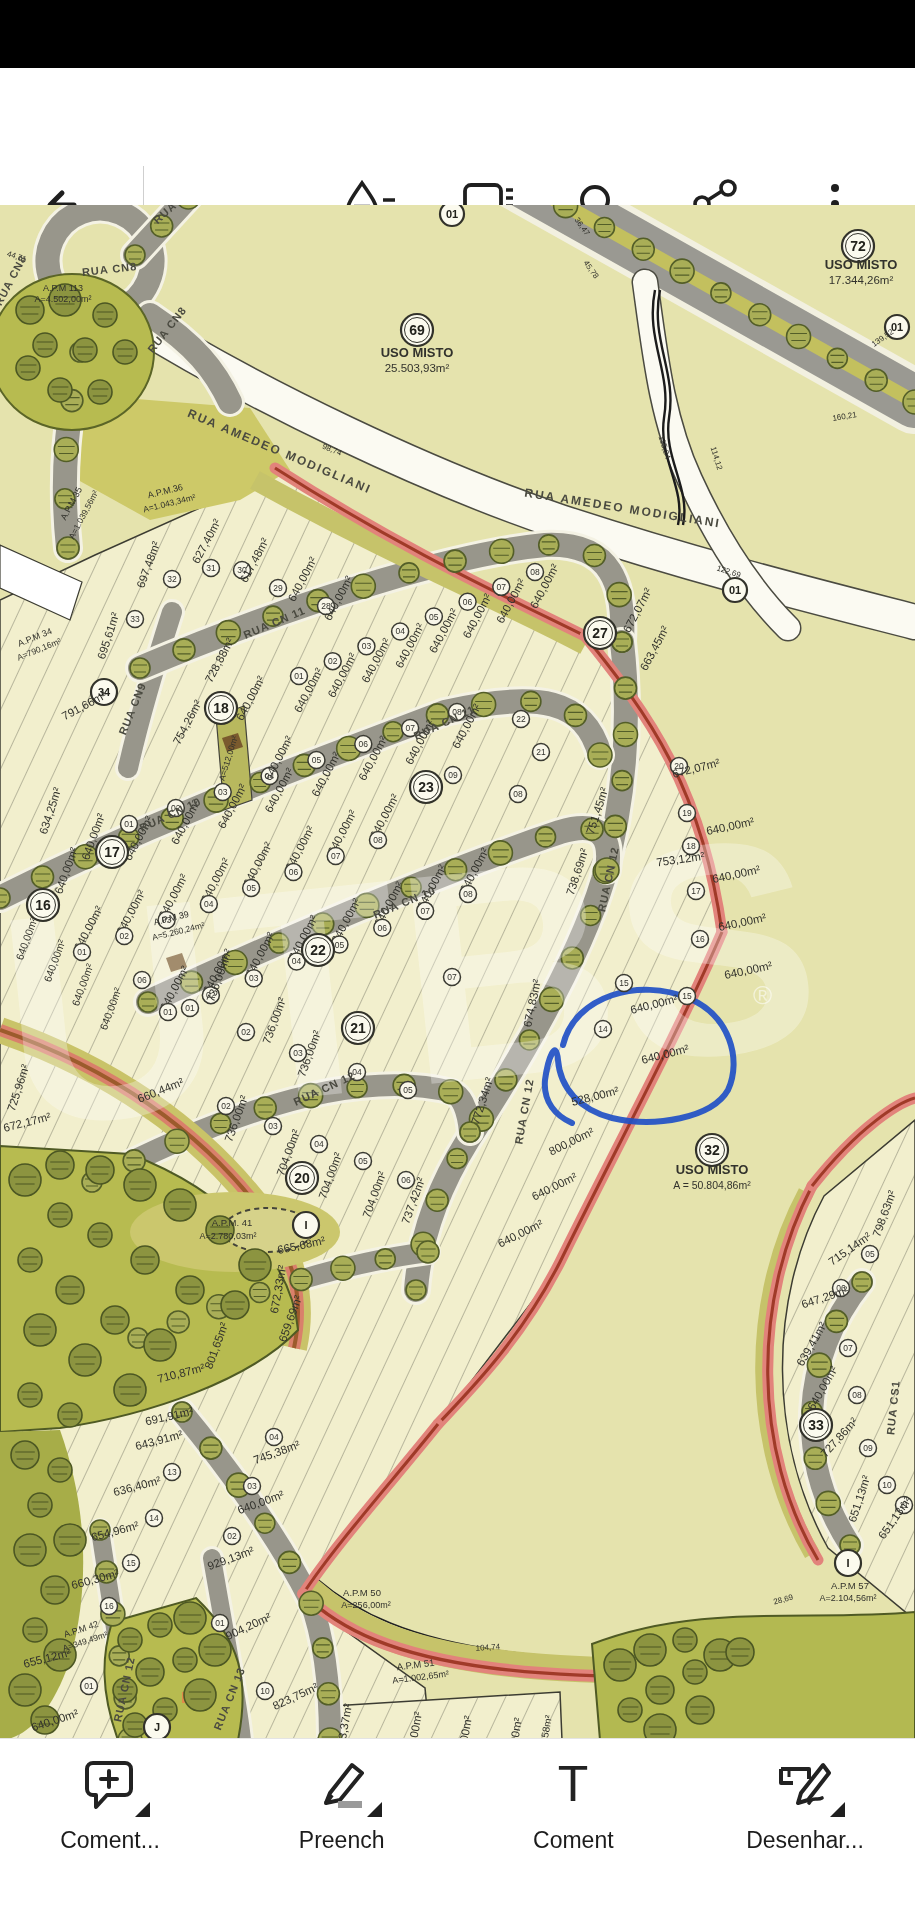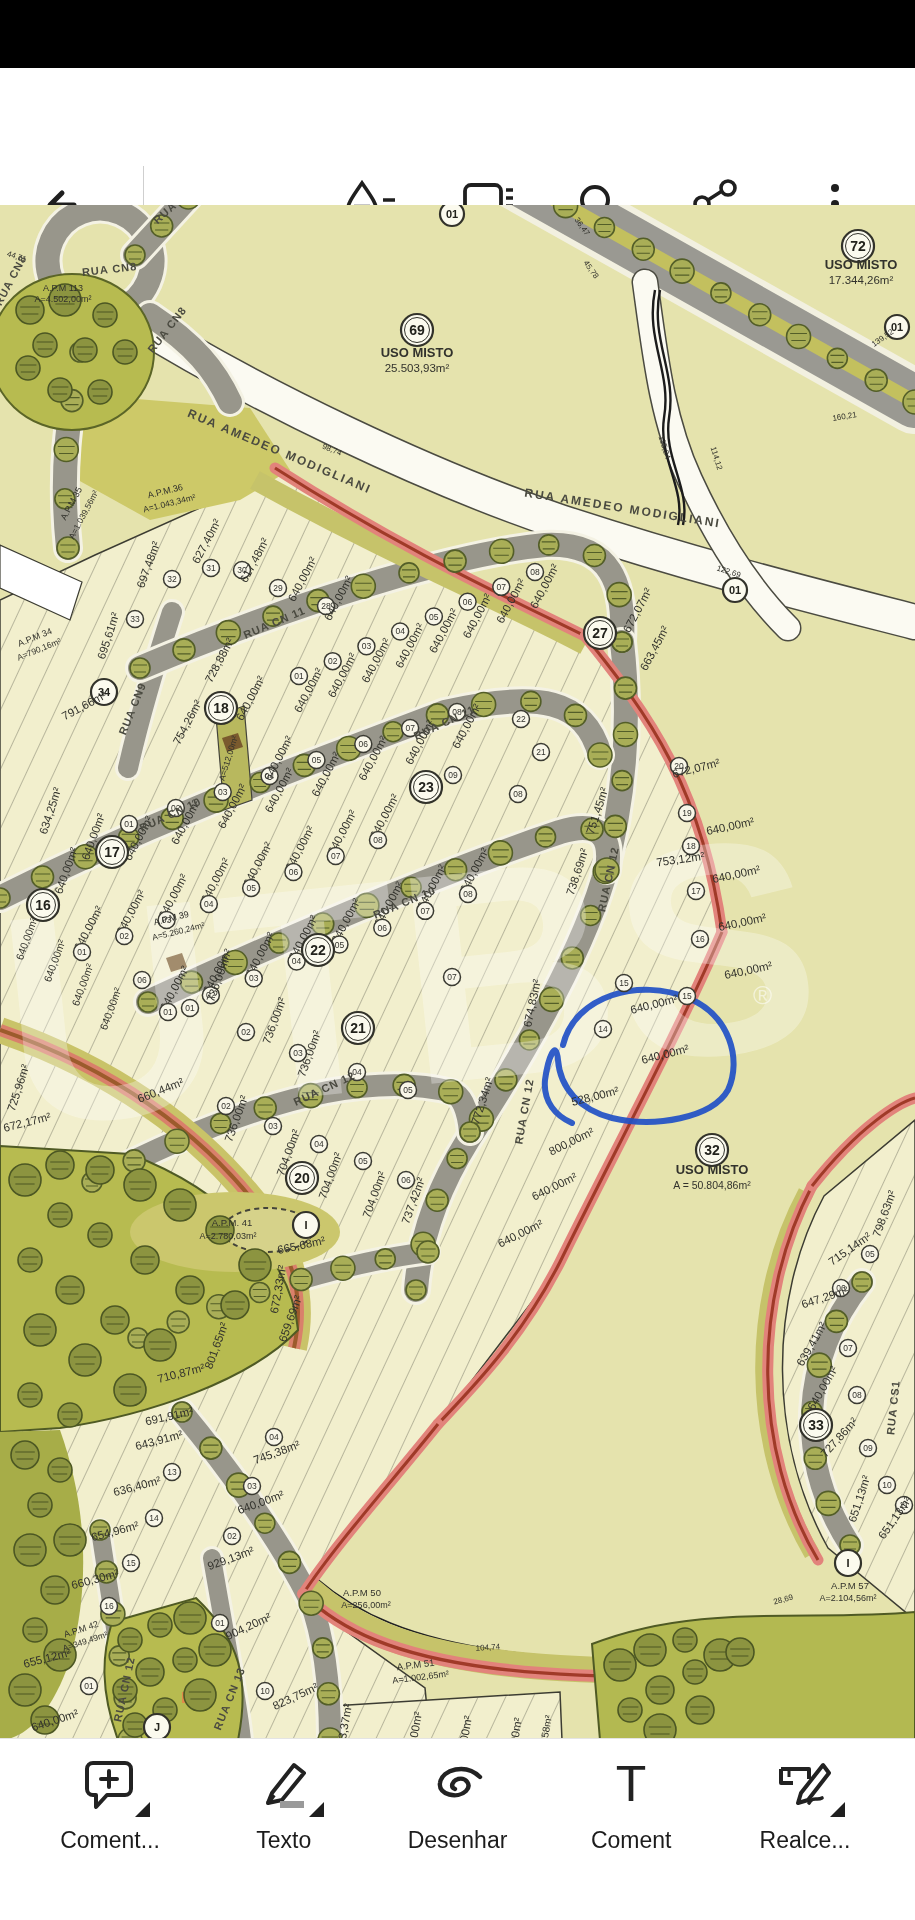--- a/index.html
+++ b/index.html
@@ -1259,44 +1259,36 @@
     </div>
     <div class="tool">
       <div class="tool-icon">
         <svg viewBox="0 0 60 60">
             <path d="M18,38 L40,10 L50,18 L28,45 L14,48 Z" fill="none" stroke="#222" stroke-width="4" stroke-linejoin="round"></path>
         <path d="M14,48 l6,-8" stroke="#222" stroke-width="4"></path>
         <rect x="26" y="46" width="24" height="7" fill="#9a9a9a"></rect>
           </svg>
         <span class="tri"></span>
       </div>
-      <div class="tool-label">Texto</div>
-    </div>
-    <div class="tool">
-      <div class="tool-icon">
-        <svg viewBox="0 0 60 60">
-            <path d="M52,22 C38,8 14,14 12,28 C10,40 30,44 38,36 C44,30 38,22 30,24 C24,26 22,32 27,34" fill="none" stroke="#222" stroke-width="4.4" stroke-linecap="round"></path>
-          </svg>
-      </div>
-      <div class="tool-label">Desenhar</div>
+      <div class="tool-label">Preench</div>
     </div>
     <div class="tool">
       <div class="tool-icon">
         <svg viewBox="0 0 60 60">
             <text x="30" y="46" text-anchor="middle" font-family="Liberation Serif, serif" font-size="50" fill="#222">T</text>
           </svg>
       </div>
       <div class="tool-label">Coment</div>
     </div>
     <div class="tool">
       <div class="tool-icon">
         <svg viewBox="0 0 60 60">
             <path d="M6,14 h28 v10 M6,14 v14 h12" fill="none" stroke="#222" stroke-width="4" stroke-linejoin="round"></path>
         <path d="M14,14 v8" stroke="#222" stroke-width="3"></path>
         <path d="M48,10 L26,38 l-3,10 10,-3 L54,18 Z" fill="none" stroke="#222" stroke-width="4" stroke-linejoin="round"></path>
         <path d="M34,48 c4,-7 8,-2 13,-5" fill="none" stroke="#222" stroke-width="3.6" stroke-linecap="round"></path>
           </svg>
         <span class="tri"></span>
       </div>
-      <div class="tool-label">Realce...</div>
+      <div class="tool-label">Desenhar...</div>
     </div>
   </div>
 </div>
 
 </body></html>

